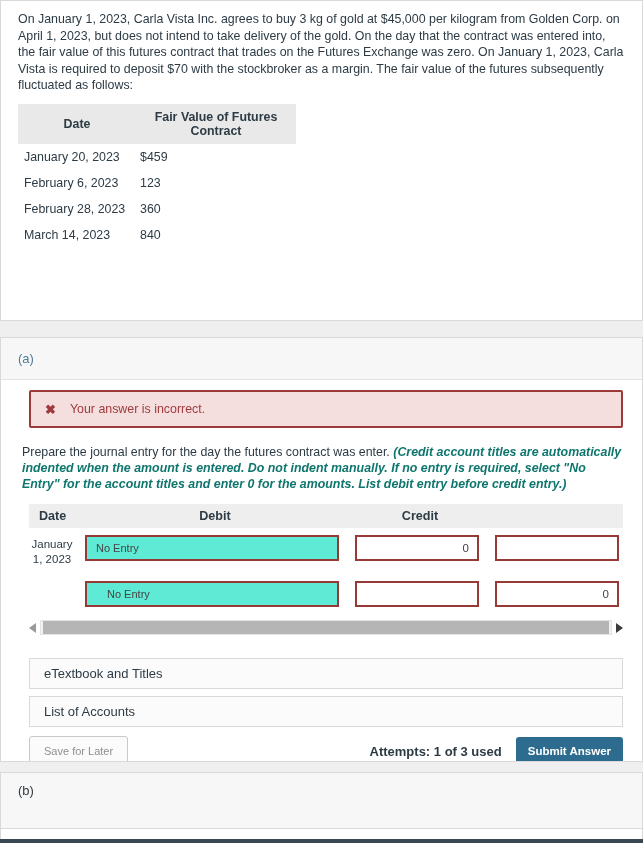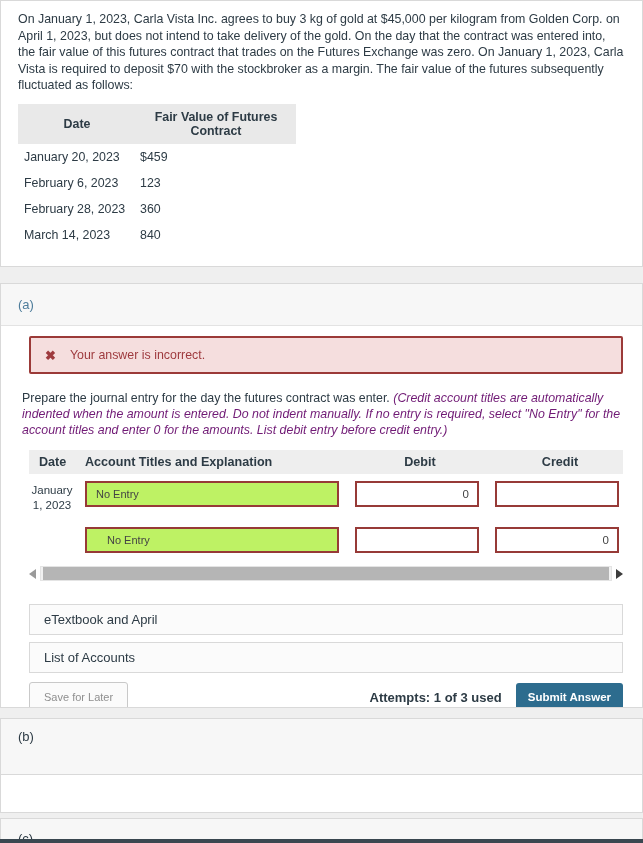--- a/index.html
+++ b/index.html
@@ -6,21 +6,21 @@
   html,body { width:643px; height:843px; overflow:hidden; }
   body {
     background:#efefef;
     font-family:"Liberation Sans", sans-serif;
     color:#2d3b45;
     position:relative;
   }
   .panel { background:#fff; border:1px solid #d9d9d9; width:643px; }
 
   
-  .intro-panel { height:267px; padding:10px 17px 0 17px; overflow:hidden; }
+  .intro-panel { height:321px; padding:10px 17px 0 17px; overflow:hidden; }
   .intro-text { font-size:12.4px; line-height:1.33; }
   .fv-table { border-collapse:collapse; margin-top:10px; }
   .fv-table th {
     background:#e9e9e9; font-size:12.4px; font-weight:bold;
     padding:6px 10px; text-align:center;
   }
   .fv-table th.col-date { width:118px; }
   .fv-table th.col-fv { width:160px; }
   .fv-table td { font-size:12.4px; padding:6px 4px; }
   .fv-table td.date-cell { text-align:left; padding-left:6px; }
@@ -36,33 +36,33 @@
   .sec-body { padding:10px 19px 0 21px; background:#fff; }
 
   .alert {
     margin-left:7px; border:2px solid #9b3a38; background:#f5dede;
     border-radius:2px; color:#9e3a3e; font-size:12.4px;
     padding:10px 14px; display:flex; align-items:center; height:38px;
   }
   .alert .x-glyph { font-weight:bold; font-size:13px; margin-right:14px; }
 
   .instruction { margin-top:16px; font-size:12.4px; line-height:1.3; }
-  .instruction .red-em { color:#701a75; font-weight:normal; font-style:italic; }
+  .instruction .red-em { color:#0f766e; font-weight:bold; font-style:italic; }
 
   
   .journal { margin-left:7px; margin-top:12px; }
   .j-grid { display:grid; grid-template-columns:46px 260px 130px 130px; column-gap:10px; }
   .j-head { background:#eeeeee; padding:5px 0; font-size:12.6px; font-weight:bold; align-items:center; }
   .j-head .h-date { padding-left:10px; }
   .j-head .h-num { text-align:center; }
   .j-row { margin-top:7px; align-items:flex-start; }
   .j-row.second { margin-top:14px; }
   .date-cell2 { font-size:11.5px; text-align:center; line-height:1.3; padding-top:2px; }
   .acct-box {
-    height:26px; border:2px solid #973a37; background:#bef264;
+    height:26px; border:2px solid #973a37; background:#5eead4;
     font-size:11px; color:#444; display:flex; align-items:center;
     padding-left:9px; width:254px; cursor:pointer;
   }
   .acct-box.indent { padding-left:20px; }
   .amt {
     width:124px; height:26px; border:2px solid #973a37; background:#fff;
     font-size:11.5px; color:#444; text-align:right; padding:0 8px;
     font-family:"Liberation Sans", sans-serif; outline:none;
   }
 
@@ -155,21 +155,20 @@
       <span>Your answer is incorrect.</span>
     </div>
 
     <p class="instruction">
       <span>Prepare the journal entry for the day the futures contract was enter. </span><span class="red-em">(Credit account titles are automatically indented when the amount is entered. Do not indent manually. If no entry is required, select "No Entry" for the account titles and enter 0 for the amounts. List debit entry before credit entry.)</span>
     </p>
 
     <div class="journal">
       <div class="j-grid j-head">
         <div class="h-date">Date</div>
-        <div>Account Titles and Explanation</div>
         <div class="h-num">Debit</div>
         <div class="h-num">Credit</div>
       </div>
 
       <div class="j-grid j-row">
         <div class="date-cell2">January 1, 2023</div>
         <div class="acct-box">No Entry</div>
         <input class="amt" type="text" value="0" style="">
         <input class="amt" type="text" value="" style="">
       </div>
@@ -184,21 +183,21 @@
 
     <div class="hscroll">
       <span class="sb-arrow sb-left"></span>
       <div class="sb-track">
         <div class="sb-thumb"></div>
       </div>
       <span class="sb-arrow sb-right"></span>
     </div>
 
     <div class="collapse-bar">
-      <span>eTextbook and April</span>
+      <span>eTextbook and Titles</span>
     </div>
     <div class="collapse-bar">
       <span>List of Accounts</span>
     </div>
 
     <div class="footer-row">
       <button class="save-btn">Save for Later</button>
       <div class="footer-right">
         <span class="attempts">Attempts: 1 of 3 used</span>
         <button class="submit-btn">Submit Answer</button>

